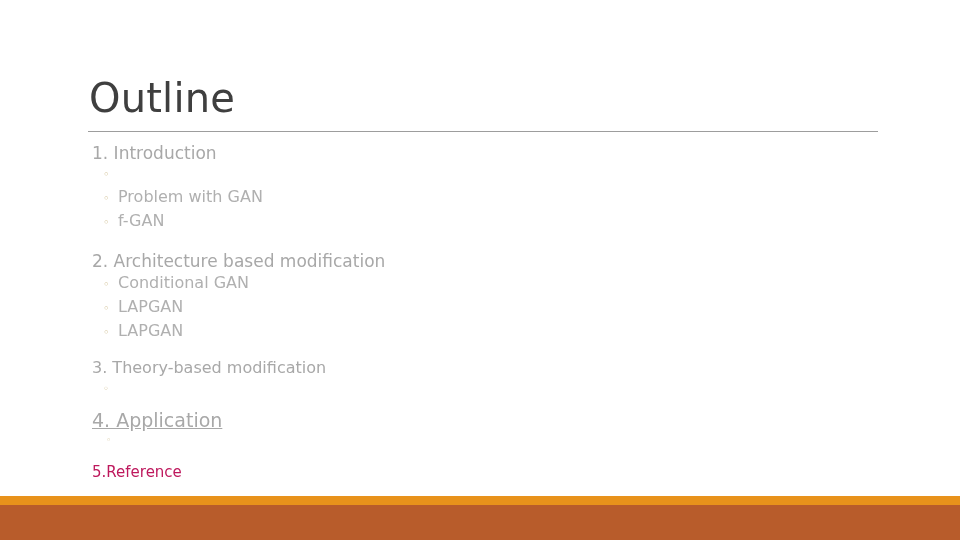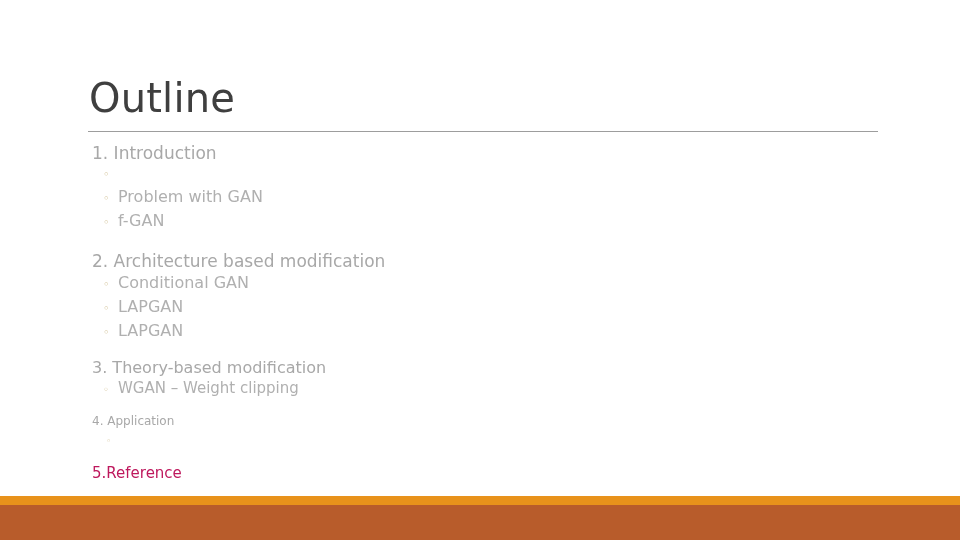--- a/index.html
+++ b/index.html
@@ -80,21 +80,21 @@
   .t1 .heading { font-size: 17px; line-height: 22px; }
   .t1 .sub     { font-size: 16px; line-height: 22px; padding-left: 11px; }
   .t1 .bullet  { font-size: 11px; width: 15px; }
 
   
   .t2 .heading { font-size: 16px; line-height: 21px; }
   .t2 .sub     { font-size: 15px; line-height: 21px; padding-left: 11px; }
   .t2 .bullet  { font-size: 10px; width: 15px; }
 
   
-  .t3 .heading { font-size: 12px; line-height: 20px; }
+  .t3 .heading { font-size: 19px; line-height: 20px; text-decoration: underline; }
   .t3 .sub     { font-size: 13px; line-height: 20px; padding-left: 14px; }
   .t3 .bullet  { font-size: 9px; width: 14px; }
 
   
   .t4 .heading { font-size: 15px; line-height: 20px; color: #be185d; }
 
   .gap-1 { height: 16px; }
   .gap-2 { height: 13px; }
   .gap-3 { height: 11px; }
   .gap-4 { height: 12px; }
@@ -160,21 +160,20 @@
         <span>LAPGAN</span>
       </div>
     </div>
 
     <div class="gap-2"></div>
 
     <div class="section t2">
       <div class="heading">3. Theory-based modification</div>
       <div class="sub">
         <span class="bullet">◦</span>
-        <span>WGAN – Weight clipping</span>
       </div>
     </div>
 
     <div class="gap-3"></div>
 
     <div class="section t3">
       <div class="heading">4. Application</div>
       <div class="sub">
         <span class="bullet">◦</span>
       </div>

